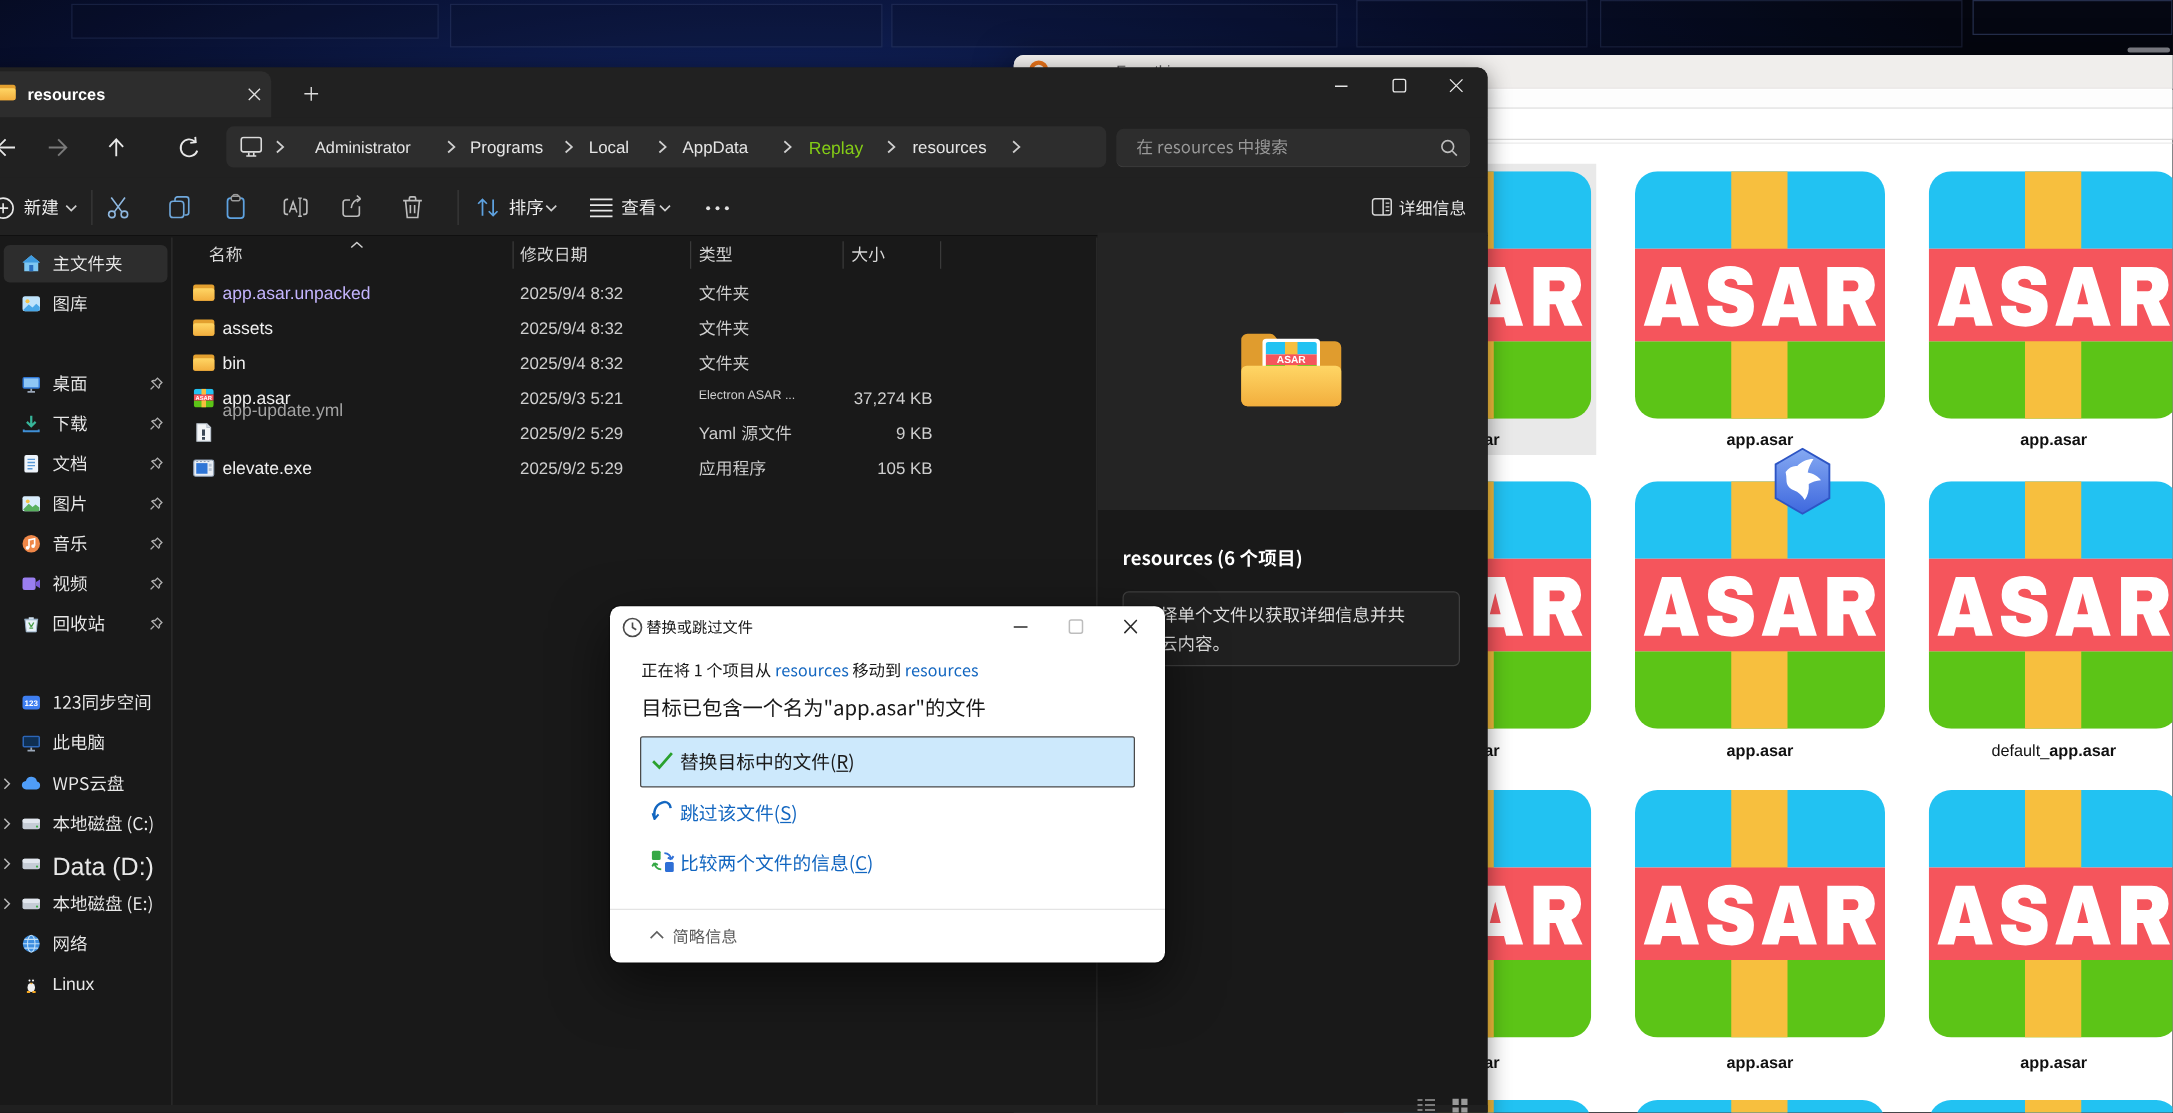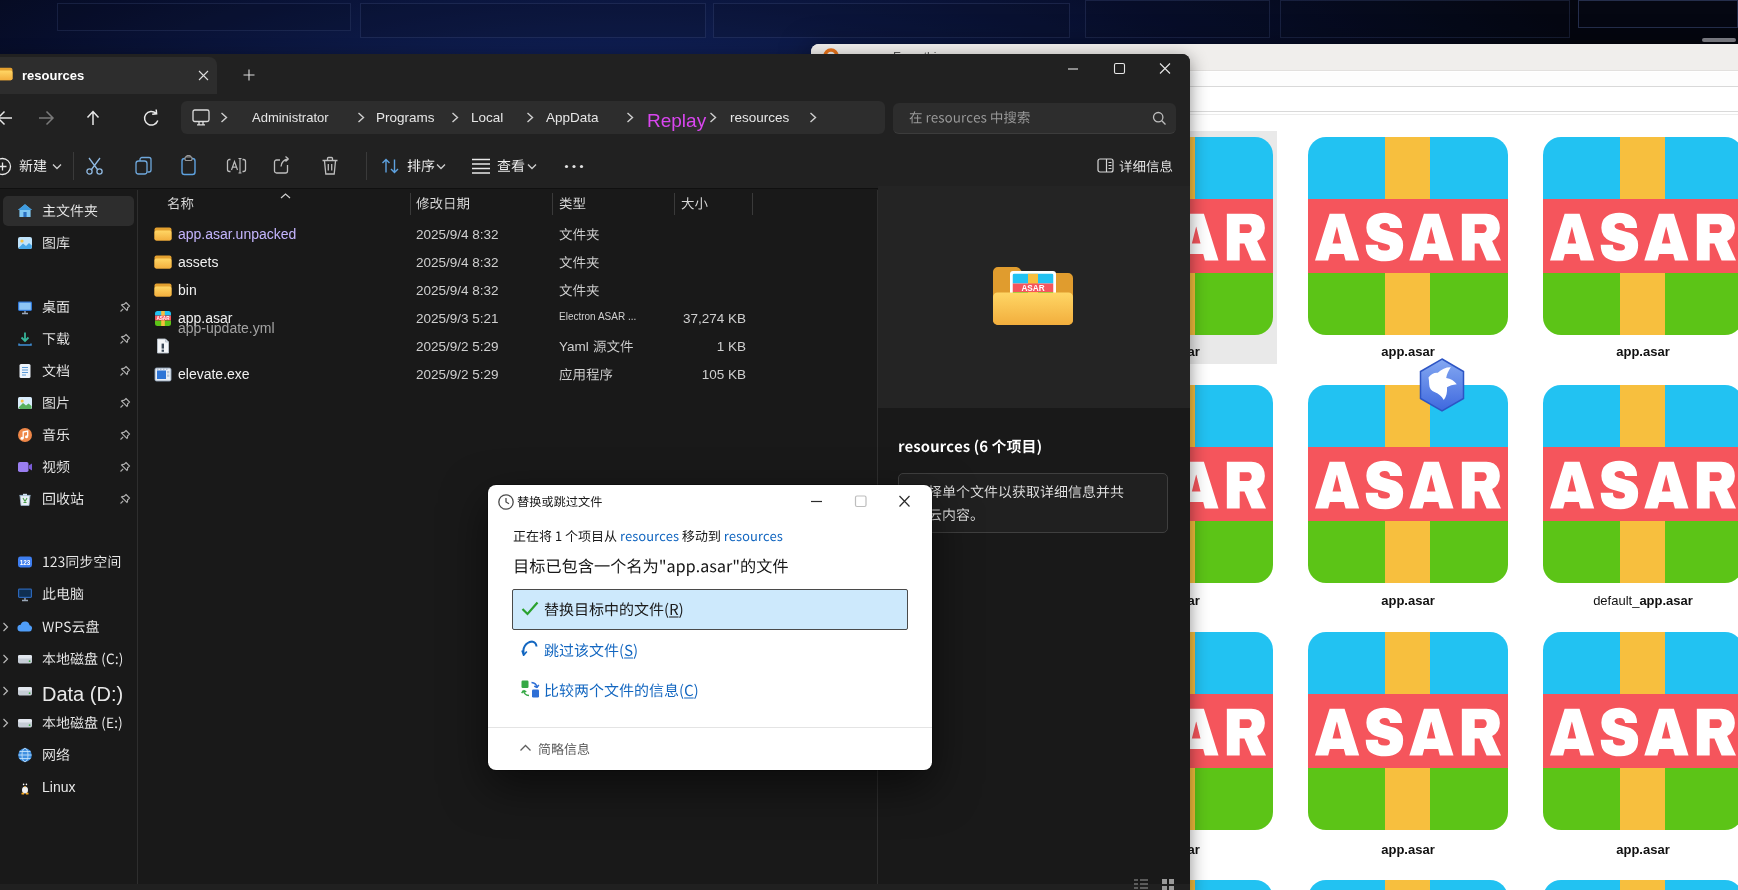--- a/index.html
+++ b/index.html
@@ -135,21 +135,21 @@
 <rect x="1" y="1" width="16" height="11.5" rx="1.8" fill="none" stroke="#dcdcdc" stroke-width="1.3"></rect>
 <path d="M5,15.8 H13 M7,13 v2.5 M11,13 v2.5" stroke="#dcdcdc" stroke-width="1.3"></path>
     </svg>
 <svg class="abs" style="left:228px;top:58px" width="8" height="11" viewBox="0 0 8 11">
       <path d="M1.5,1 L6.5,5.5 L1.5,10" stroke="#cfcfcf" stroke-width="1.4" fill="none"></path>
     </svg>
 <div class="abs" style="left:260px;top:56px;font-size:13px;color:#e6e6e6">Administrator</div>
 <div class="abs" style="left:384px;top:56px;font-size:13.5px;color:#e6e6e6">Programs</div>
 <div class="abs" style="left:479px;top:56px;font-size:13.5px;color:#e6e6e6">Local</div>
 <div class="abs" style="left:554px;top:56px;font-size:13.5px;color:#e6e6e6">AppData</div>
-<div class="abs" style="left:655px;top:56px;font-size:19px;color:#d946ef">Replay</div>
+<div class="abs" style="left:655px;top:56px;font-size:14px;color:#84cc16">Replay</div>
 <div class="abs" style="left:738px;top:56px;font-size:13.5px;color:#e6e6e6">resources</div>
 <svg class="abs" style="left:365px;top:58px" width="8" height="11" viewBox="0 0 8 11">
       <path d="M1.5,1 L6.5,5.5 L1.5,10" stroke="#cfcfcf" stroke-width="1.4" fill="none"></path>
     </svg>
 <svg class="abs" style="left:459px;top:58px" width="8" height="11" viewBox="0 0 8 11">
       <path d="M1.5,1 L6.5,5.5 L1.5,10" stroke="#cfcfcf" stroke-width="1.4" fill="none"></path>
     </svg>
 <svg class="abs" style="left:534px;top:58px" width="8" height="11" viewBox="0 0 8 11">
       <path d="M1.5,1 L6.5,5.5 L1.5,10" stroke="#cfcfcf" stroke-width="1.4" fill="none"></path>
     </svg>
@@ -540,21 +540,21 @@
       <path d="M11.5,1 v3 h3" fill="#d7dde4" stroke="#b9c2cc" stroke-width="0.9"></path>
       <rect x="7.6" y="5.6" width="2.4" height="5" fill="#3b4856"></rect>
       <rect x="7.6" y="11.6" width="2.4" height="2.2" fill="#3b4856"></rect>
     </svg>
 <div class="abs" style="left:186px;top:266px;font-size:14px;color:#a3a3a3">app-update.yml</div>
 <div class="abs" style="left:424px;top:285.0px;font-size:13.5px;color:#cfcfcf">2025/9/2 5:29</div>
 <div class="abs" style="left:567px;top:285.0px;font-size:13.5px;color:#cfcfcf">Yaml </div>
 <svg style="position:absolute;left:601.128px;top:284.0px;overflow:visible" width="42" height="18" viewBox="0 -13.5 42 18">
       <path transform="translate(0.0,0)" fill="#cfcfcf" d="M7.2 -5.5H11.4V-4.3H7.2ZM7.2 -7.4H11.4V-6.3H7.2ZM6.8 -2.8C6.4 -1.9 5.8 -0.9 5.2 -0.3C5.4 -0.1 5.8 0.1 6 0.3C6.6 -0.4 7.3 -1.5 7.7 -2.5ZM10.6 -2.5C11.2 -1.7 11.8 -0.5 12.1 0.1L13.1 -0.3C12.7 -0.9 12.1 -2.1 11.5 -2.9ZM1.2 -10.5C1.9 -10 2.9 -9.4 3.4 -8.9L4 -9.7C3.5 -10.1 2.5 -10.8 1.8 -11.2ZM0.5 -6.8C1.3 -6.4 2.3 -5.8 2.8 -5.4L3.4 -6.2C2.9 -6.6 1.8 -7.2 1.1 -7.6ZM0.8 0.3 1.7 0.9C2.3 -0.4 3.1 -2.1 3.7 -3.5L2.8 -4C2.2 -2.5 1.4 -0.7 0.8 0.3ZM4.6 -10.7V-7C4.6 -4.8 4.4 -1.7 2.9 0.5C3.1 0.6 3.6 0.9 3.7 1C5.3 -1.2 5.5 -4.6 5.5 -7V-9.8H12.8V-10.7ZM8.8 -9.6C8.7 -9.2 8.5 -8.6 8.4 -8.2H6.3V-3.5H8.8V0C8.8 0.1 8.7 0.2 8.5 0.2C8.4 0.2 7.8 0.2 7.1 0.2C7.3 0.5 7.4 0.8 7.4 1.1C8.3 1.1 8.9 1.1 9.3 0.9C9.6 0.8 9.7 0.5 9.7 0V-3.5H12.3V-8.2H9.4C9.5 -8.5 9.7 -9 9.9 -9.3Z M19.2 -11.1C19.6 -10.4 20 -9.5 20.2 -9L21.3 -9.4C21.1 -9.9 20.7 -10.8 20.3 -11.4ZM14.2 -9V-8H16.3C17.1 -5.9 18.1 -4.1 19.5 -2.7C18 -1.5 16.2 -0.5 14 0.1C14.2 0.3 14.5 0.8 14.6 1.1C16.9 0.3 18.8 -0.6 20.3 -2C21.8 -0.6 23.6 0.4 25.9 1C26 0.7 26.3 0.3 26.6 0.1C24.4 -0.5 22.6 -1.4 21.1 -2.7C22.4 -4.1 23.5 -5.8 24.2 -8H26.4V-9ZM20.3 -3.4C19 -4.7 18 -6.2 17.3 -8H23.1C22.4 -6.1 21.5 -4.6 20.3 -3.4Z M31.3 -4.6V-3.6H35.2V1.1H36.2V-3.6H39.9V-4.6H36.2V-7.6H39.3V-8.6H36.2V-11.2H35.2V-8.6H33.3C33.5 -9.2 33.7 -9.8 33.8 -10.5L32.8 -10.7C32.5 -8.9 32 -7.2 31.2 -6C31.4 -5.9 31.8 -5.7 32 -5.5C32.4 -6.1 32.7 -6.8 33 -7.6H35.2V-4.6ZM30.6 -11.3C29.9 -9.2 28.7 -7.2 27.4 -5.9C27.6 -5.7 27.9 -5.1 28 -4.9C28.4 -5.4 28.8 -5.9 29.3 -6.5V1.1H30.2V-8.1C30.7 -9 31.2 -10 31.6 -11Z"></path>
     </svg>
-<div class="abs" style="left:604px;top:284.5px;width:150px;text-align:right;font-size:13.5px;color:#cfcfcf">1 KB</div>
+<div class="abs" style="left:604px;top:284.5px;width:150px;text-align:right;font-size:13.5px;color:#cfcfcf">9 KB</div>
 <svg class="abs" style="left:162px;top:312.0px" width="18" height="17" viewBox="0 0 18 17">
       <rect x="1" y="2" width="16" height="13" rx="1.5" fill="#e9eef5" stroke="#8fa0b5" stroke-width="0.9"></rect>
       <rect x="3" y="4.5" width="9" height="8.5" fill="#2e75d6"></rect>
       <path d="M3,3.2 h12" stroke="#8fa0b5" stroke-width="0.8" stroke-dasharray="1.5 1.5"></path>
       <rect x="13" y="5" width="2.3" height="2.3" fill="#b9c6d6"></rect>
       <rect x="13" y="8.5" width="2.3" height="2.3" fill="#b9c6d6"></rect>
     </svg>
 <div class="abs" style="left:186px;top:311.5px;font-size:14px;color:#f0f0f0">elevate.exe</div>
 <div class="abs" style="left:424px;top:313.0px;font-size:13.5px;color:#cfcfcf">2025/9/2 5:29</div>
 <svg style="position:absolute;left:567px;top:312.0px;overflow:visible" width="56" height="18" viewBox="0 -13.5 56 18">

